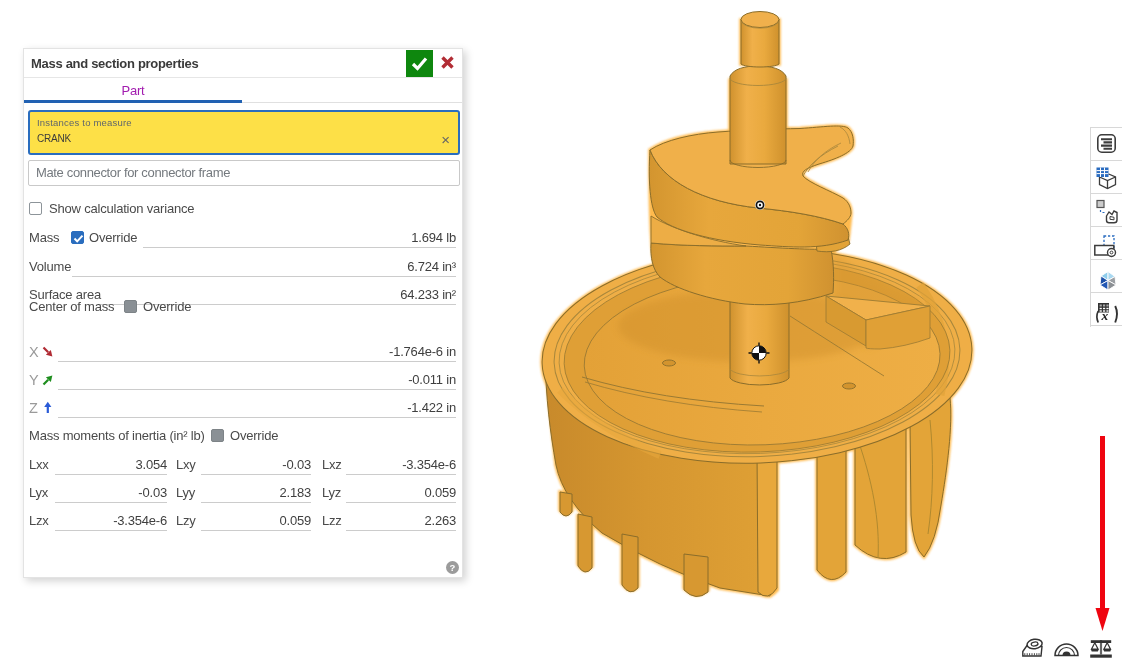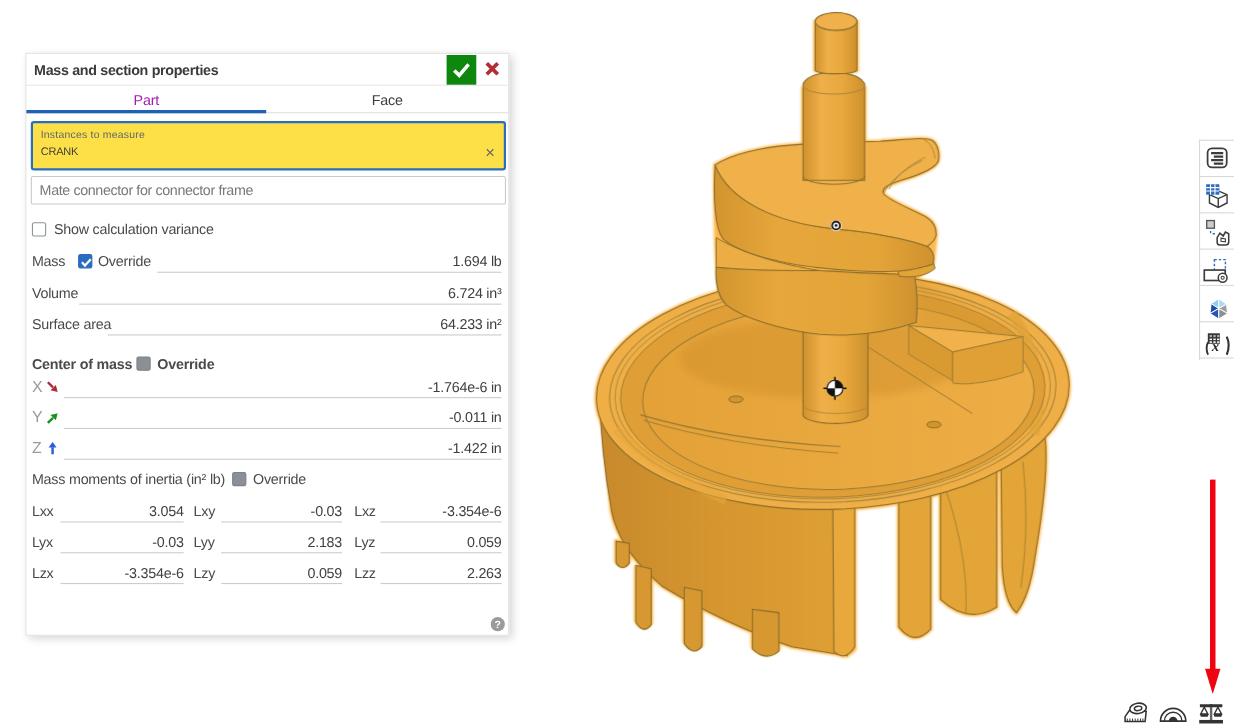--- a/index.html
+++ b/index.html
@@ -191,21 +191,20 @@
           <svg width="19" height="19" viewBox="0 0 19 19">
             <path d="M3 10 L7.5 14.5 L16 4.5" stroke="#fff" stroke-width="3.2" fill="none"></path>
           </svg>
         </div>
       <div id="btn-x"><svg width="18" height="18" viewBox="0 0 18 18">
             <path d="M3.5 3.5 L13.5 13.5 M13.5 3.5 L3.5 13.5" stroke="#b22d35" stroke-width="3.4" fill="none"></path>
           </svg></div>
     </div>
     <div id="tabs">
       <div class="tab" id="tab-part">Part</div>
-      <div class="tab" id="tab-face">Face</div>
     </div>
     <div id="fld-inst">
       <div class="lab">Instances to measure</div>
       <div class="val">CRANK</div>
       <div class="clr">×</div>
     </div>
     <div id="fld-mate">
         <div class="ph">Mate connector for connector frame</div>
       </div>
 
@@ -231,21 +230,21 @@
       <div class="uline" style="left:48px; width:384px;"></div>
       <div class="rval" style="right:8px;">6.724 in³</div>
     </div>
 
     <div class="row" style="top:238px;">
       <div class="lab">Surface area</div>
       <div class="uline" style="left:74px; width:358px;"></div>
       <div class="rval" style="right:8px;">64.233 in²</div>
     </div>
 
-    <div class="row" style="top:274px;font-weight:bold;">
+    <div class="row" style="top:250px;">
       <div class="lab">Center of mass</div>
       <div class="cb gray" style="left:100px; top:1px;"></div>
       <div class="lab" style="left:119px;">Override</div>
     </div>
 
     <div class="row" style="top:295px;">
       <div class="lab" style="font-size:14.5px; color:#9a9a9a;">X</div>
       <svg class="icon" style="left:18px;top:2px;" width="12" height="12" viewBox="0 0 12 12">
           <path d="M1.5,1.5 L6.2,6.2" stroke="#b02a33" stroke-width="2.2" fill="none"></path>
           <polygon points="10.4,10.4 3.9,8.8 8.8,3.9" fill="#b02a33"></polygon>

